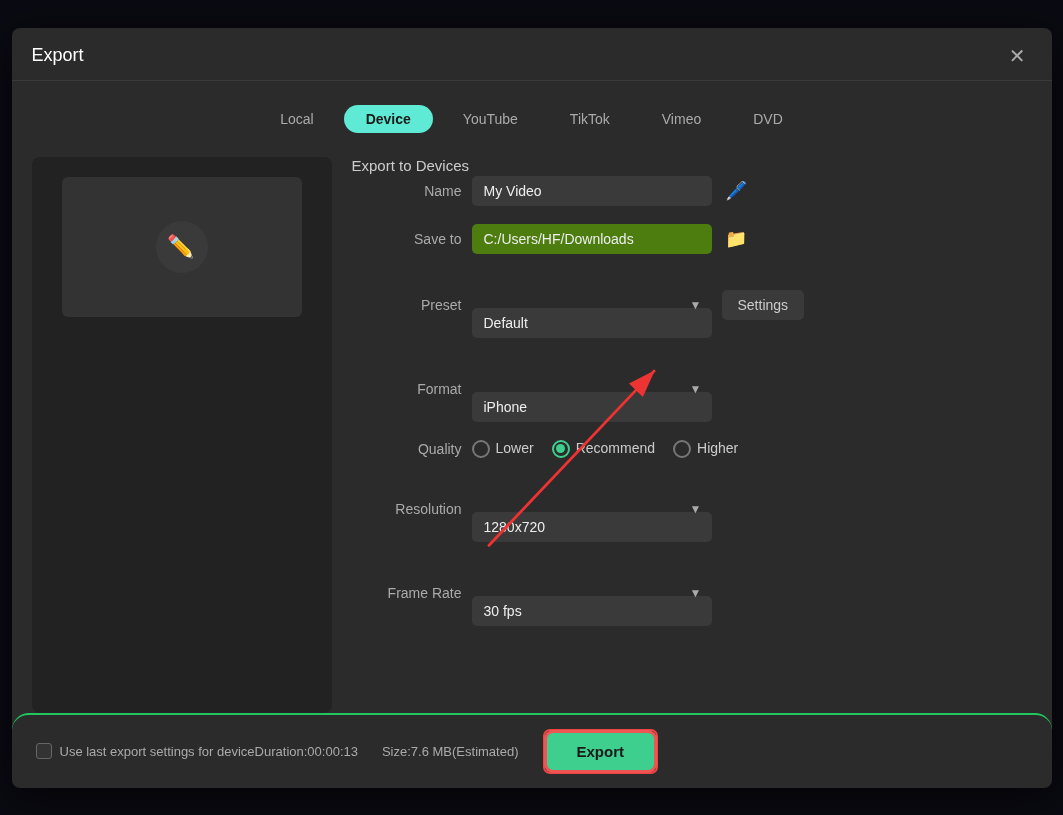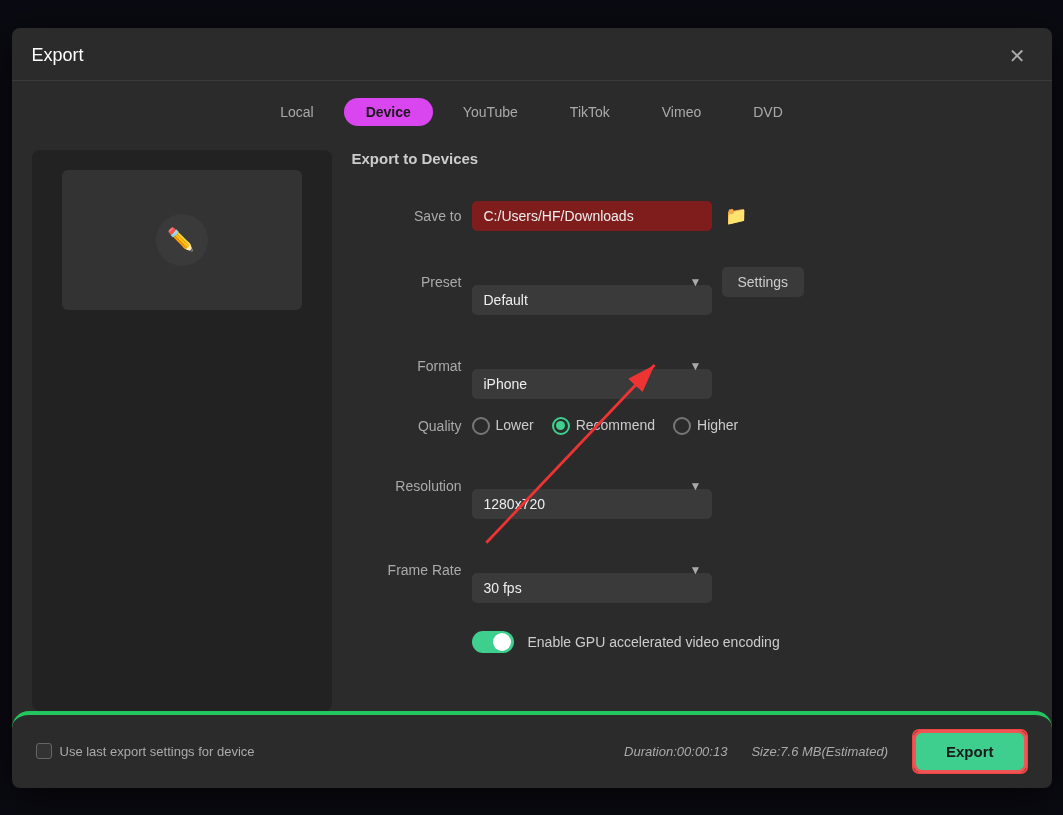--- a/index.html
+++ b/index.html
@@ -49,33 +49,33 @@
       color: #aaa;
       font-size: 20px;
       cursor: pointer;
       padding: 2px 6px;
       border-radius: 4px;
     }
     .tabs {
       display: flex;
       justify-content: center;
       gap: 8px;
-      padding: 17px 0 10px 0;
+      padding: 24px 0 10px 0;
     }
     .tab {
       padding: 6px 22px;
       border-radius: 20px;
       border: none;
       background: transparent;
       color: #aaa;
       font-size: 14px;
       cursor: pointer;
     }
     .tab.active {
-      background: #d946ef;
+      background: #5eead4;
       color: #1a1a1a;
       font-weight: 600;
     }
     .dialog-body {
       display: flex;
       flex: 1;
       padding: 14px 20px 0 20px;
       gap: 20px;
     }
     .left-panel {
@@ -122,22 +122,22 @@
       flex: 1;
       display: flex;
       flex-direction: column;
       gap: 0;
       padding-bottom: 20px;
       position: relative;
     }
     .section-title {
       font-size: 15px;
       color: #ccc;
-      margin-bottom: 34px;
-      font-weight: 700;
+      margin-bottom: 2px;
+      font-weight: 400;
     }
     .form-row {
       display: flex;
       align-items: center;
       margin-bottom: 18px;
       gap: 10px;
     }
     .form-label {
       width: 110px;
       text-align: right;
@@ -155,21 +155,21 @@
       width: 240px;
       outline: none;
     }
     .ai-icon {
       color: #3ecf8e;
       font-size: 18px;
       cursor: pointer;
       margin-left: 4px;
     }
     .path-box {
-      background: #7f1d1d;
+      background: #4d7c0f;
       border: none;
       color: #eee;
       padding: 7px 12px;
       border-radius: 5px;
       font-size: 14px;
       width: 240px;
       outline: none;
     }
     .folder-icon {
       color: #aaa;
@@ -267,23 +267,22 @@
       border-radius: 50%;
       margin-left: auto;
     }
     .toggle-label {
       font-size: 14px;
       color: #ccc;
     }
     .dialog-footer {
       display: flex;
       align-items: center;
-      justify-content: space-between;
       padding: 14px 24px;
-      border-top: 4px solid #22c55e;
+      border-top: 2px solid #22c55e;
       margin-top: auto;
       border-radius: 17px;
     }
     .use-last-settings {
       display: flex;
       align-items: center;
       gap: 8px;
       font-size: 13px;
       color: #aaa;
       cursor: pointer;
@@ -296,21 +295,20 @@
       background: #333;
     }
     .footer-right {
       display: flex;
       align-items: center;
       gap: 24px;
     }
     .footer-info {
       font-size: 13px;
       color: #aaa;
-      font-style: italic;
     }
     .export-btn {
       background: #3ecf8e;
       color: #1a1a1a;
       border: 2px solid #3ecf8e;
       padding: 8px 28px;
       border-radius: 6px;
       font-size: 15px;
       font-weight: 600;
       cursor: pointer;
@@ -356,20 +354,25 @@
         <div class="thumbnail-box">
           <div class="edit-icon-circle">
             ✏️
           </div>
         </div>
       </div>
 
       <div class="right-panel">
         <div class="section-title">Export to Devices</div>
 
+        <div class="form-row">
+          <span class="form-label">Name</span>
+          <input class="form-input" type="text" value="My Video" style="">
+          <span class="ai-icon" title="AI Rename">🖊️</span>
+        </div>
 
         <div class="form-row">
           <span class="form-label">Save to</span>
           <input class="path-box" type="text" value="C:/Users/HF/Downloads" style="">
           <span class="folder-icon">📁</span>
         </div>
 
         <div class="form-row">
           <span class="form-label">Preset</span>
           <div class="select-wrapper">
@@ -431,26 +434,20 @@
           <div class="select-wrapper">
             <select class="form-select">
               <option>30 fps</option>
               <option>24 fps</option>
               <option>60 fps</option>
             </select>
             <span class="select-arrow">▼</span>
           </div>
         </div>
 
-        <div class="toggle-row">
-          <div class="toggle-switch">
-            <div class="toggle-knob"></div>
-          </div>
-          <span class="toggle-label">Enable GPU accelerated video encoding</span>
-        </div>
 
         <svg class="arrow-overlay" viewBox="0 0 620 600" xmlns="http://www.w3.org/2000/svg">
           <defs>
             <marker id="arrowhead" markerWidth="10" markerHeight="7" refX="10" refY="3.5" orient="auto">
               <polygon points="0 0, 10 3.5, 0 7" fill="#e33"></polygon>
             </marker>
           </defs>
           <line x1="90" y1="420" x2="270" y2="230" stroke="#e33" stroke-width="3" marker-end="url(#arrowhead)"></line>
         </svg>
 

